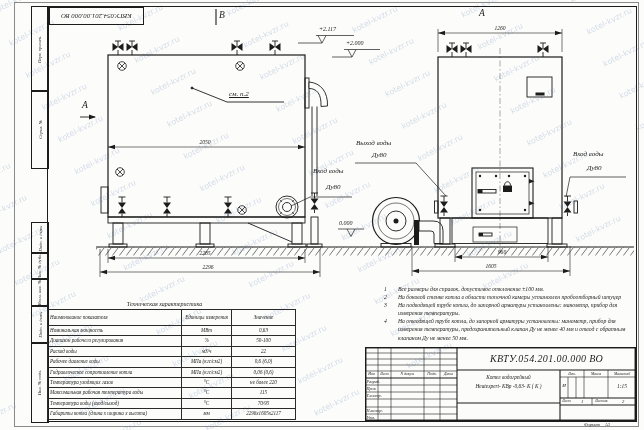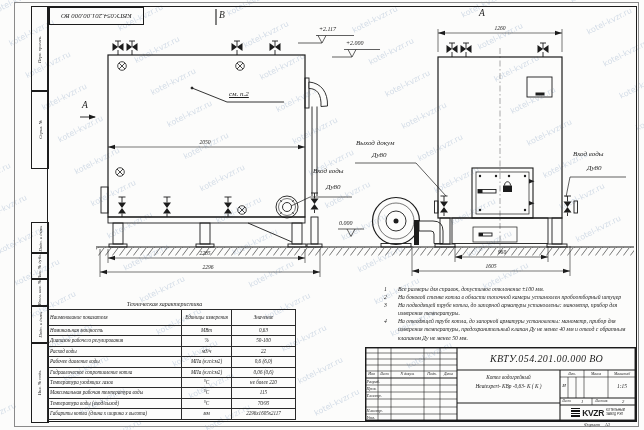--- a/index.html
+++ b/index.html
@@ -310,21 +310,21 @@
   <div class="t fs6" style="left:346px;top:40px;">+2.000</div>
   <div class="t fs6" style="left:339px;top:220px;">0.000</div>
 
   <div class="dimt" style="left:172px;top:139px;width:66px;">2050</div>
   <div class="dimt" style="left:165px;top:250px;width:80px;">2285</div>
   <div class="dimt" style="left:168px;top:264px;width:80px;">2296</div>
   <div class="dimt" style="left:470px;top:25px;width:60px;">1260</div>
   <div class="dimt" style="left:472px;top:249px;width:60px;">960</div>
   <div class="dimt" style="left:461px;top:263px;width:60px;">1605</div>
 
-  <div class="t fs7" style="left:356px;top:139px;">Выход докум</div>
+  <div class="t fs7" style="left:356px;top:139px;">Выход воды</div>
   <div class="t fs7" style="left:372px;top:151px;">Ду80</div>
   <div class="t fs7" style="left:313px;top:167px;">Вход воды</div>
   <div class="t fs7" style="left:326px;top:183px;">Ду80</div>
   <div class="t fs7" style="left:573px;top:150px;">Вход воды</div>
   <div class="t fs7" style="left:587px;top:164px;">Ду80</div>
 
   <div class="abs notes">
     <div class="note">
         <span class="nnum">1</span>
         <span class="ntext">Все размеры для справок, допустимое отклонение ±100 мм.</span>
@@ -461,28 +461,20 @@
     <div class="txt hdr" style="left:219px;top:24.5px;width:24px;">Масса</div>
     <div class="txt hdr" style="left:243px;top:24.5px;width:28px;">Масштаб</div>
     <div class="txt" style="left:195px;top:36px;width:8px;text-align:center;font-size:5px;">И</div>
     <div class="txt" style="left:243px;top:36px;width:28px;text-align:center;font-size:5.4px;">1:15</div>
 
     <div class="txt hdr" style="left:197px;top:52px;">Лист</div>
     <div class="txt" style="left:216px;top:51.5px;font-size:4.6px;">1</div>
     <div class="txt hdr" style="left:230px;top:52px;">Листов</div>
     <div class="txt" style="left:257px;top:51.5px;font-size:4.6px;">2</div>
 
-    <div class="logo">
-      <span class="logomark"></span>
-      <span class="logotxt">KVZR</span>
-      <span class="logosub">
-        <span style="display:block;">КОТЕЛЬНЫЙ</span>
-        <span style="display:block;">ЗАВОД РЭП</span>
-      </span>
-    </div>
   </div>
 
   <div class="abs fmt">
     <span>Формат</span>
     <span style="margin-left:4px;">А3</span>
   </div>
 
 </div>
 
 </body></html>

